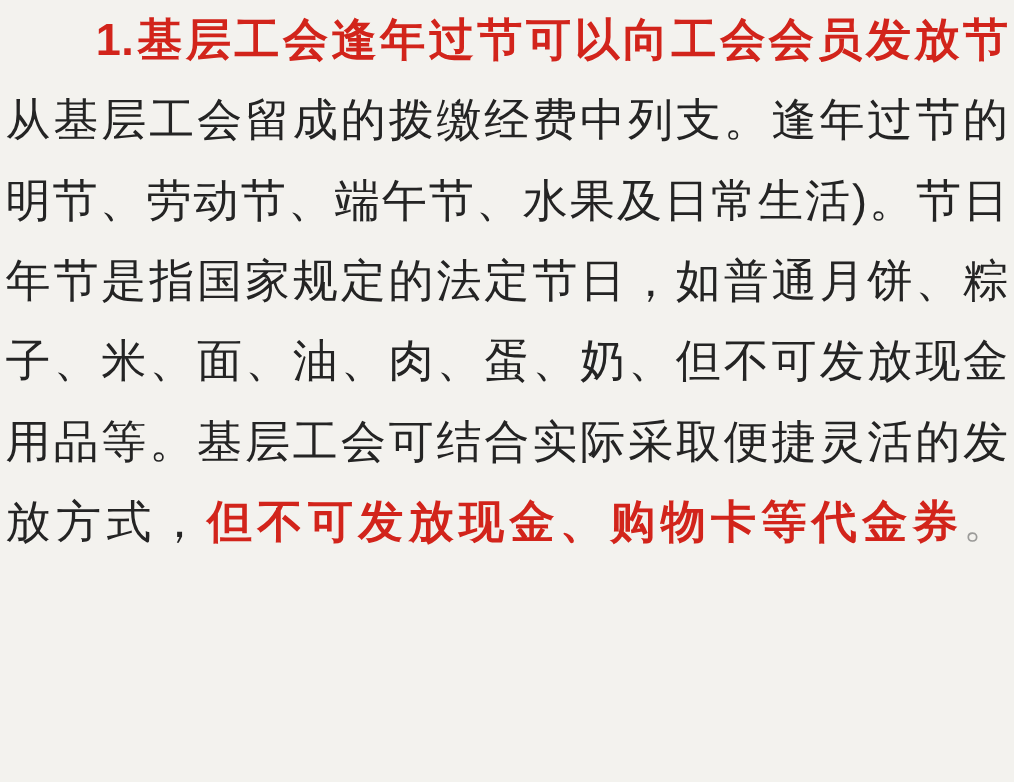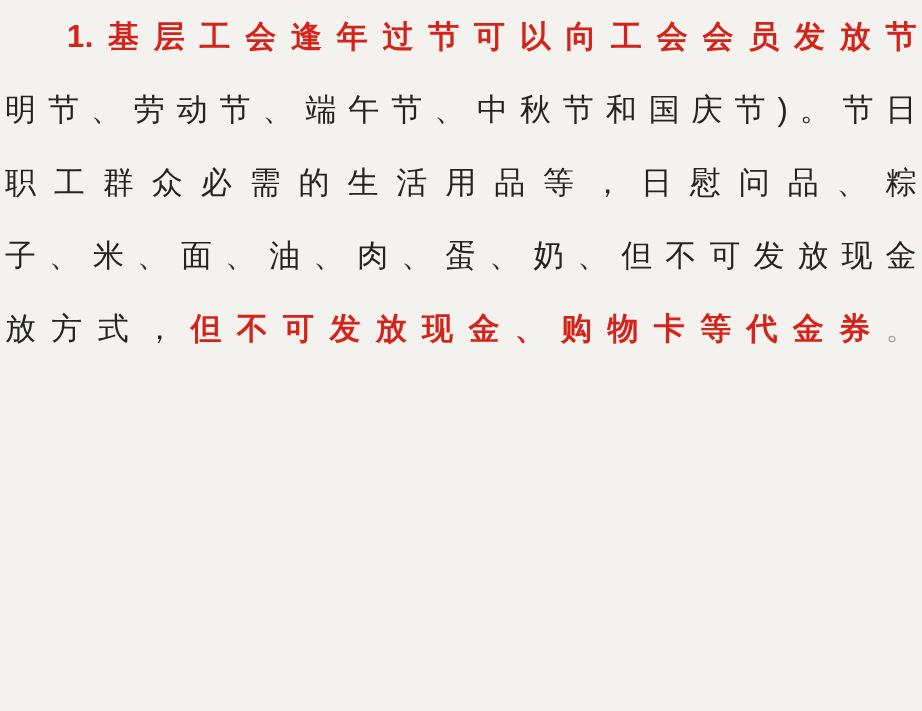--- a/index.html
+++ b/index.html
@@ -16,21 +16,21 @@
     height: 711px;
     background: var(--bg);
     overflow: hidden;
     padding: 0 5px;
     font-family: "Liberation Sans", sans-serif;
   }
   .line {
     width: 100%;
     height: 73px;
     line-height: 73px;
-    font-size: 31px;
+    font-size: 41px;
     color: var(--ink);
     letter-spacing: 0.5px;
     text-align: justify;
     text-align-last: justify;
     text-justify: inter-ideograph;
     white-space: nowrap;
     overflow: visible;
   }
   .line.indent { text-indent: 2em; }
   .seg-highlight {
@@ -43,33 +43,39 @@
 </head>
 <body>
 
 <div class="page">
 
   <div class="line indent">
     <span class="seg-highlight">1.基层工会逢年过节可以向工会会员发放节</span>
   </div>
 
 
-
-
   <div class="line">
-    <span class="seg-normal">明节、劳动节、端午节、中秋节和国庆节)。节日</span>
+    <span class="seg-normal">从基层工会留成的拨缴经费中列支。逢年过节的</span>
   </div>
 
 
   <div class="line">
-    <span class="seg-normal">职工群众必需的生活用品等，日慰问品、粽</span>
+    <span class="seg-normal">明节、劳动节、端午节、水果及日常生活)。节日</span>
+  </div>
+
+
+  <div class="line">
+    <span class="seg-normal">年节是指国家规定的法定节日，如普通月饼、粽</span>
   </div>
 
   <div class="line">
     <span class="seg-normal">子、米、面、油、肉、蛋、奶、但不可发放现金</span>
   </div>
 
+  <div class="line">
+    <span class="seg-normal">用品等。基层工会可结合实际采取便捷灵活的发</span>
+  </div>
 
   <div class="line">
     <span class="seg-normal">放方式，</span><span class="seg-highlight">但不可发放现金、购物卡等代金券</span><span class="seg-muted">。</span>
   </div>
 
 </div>
 
 </body></html>

